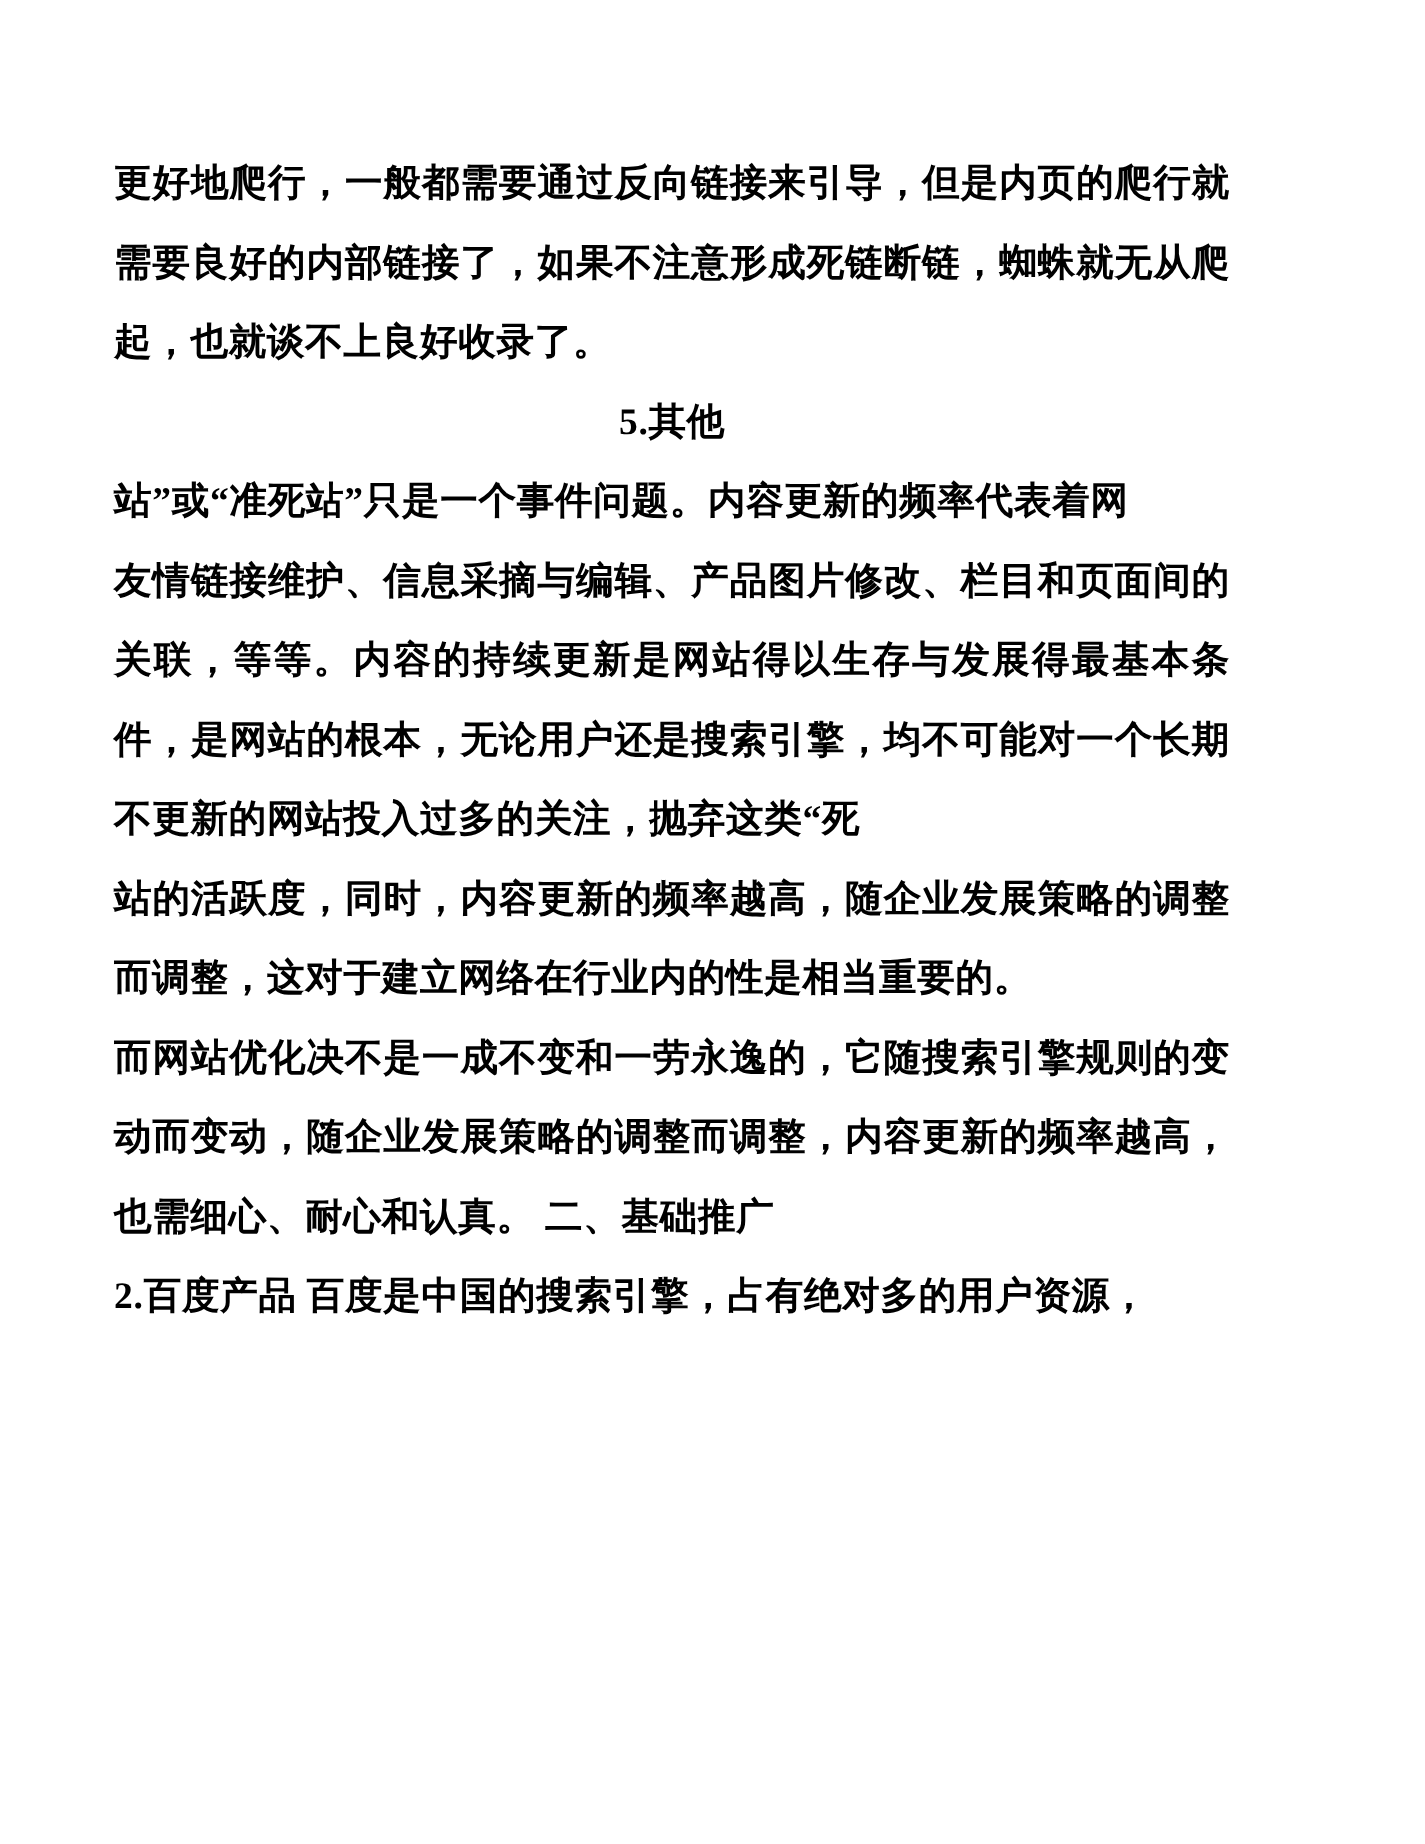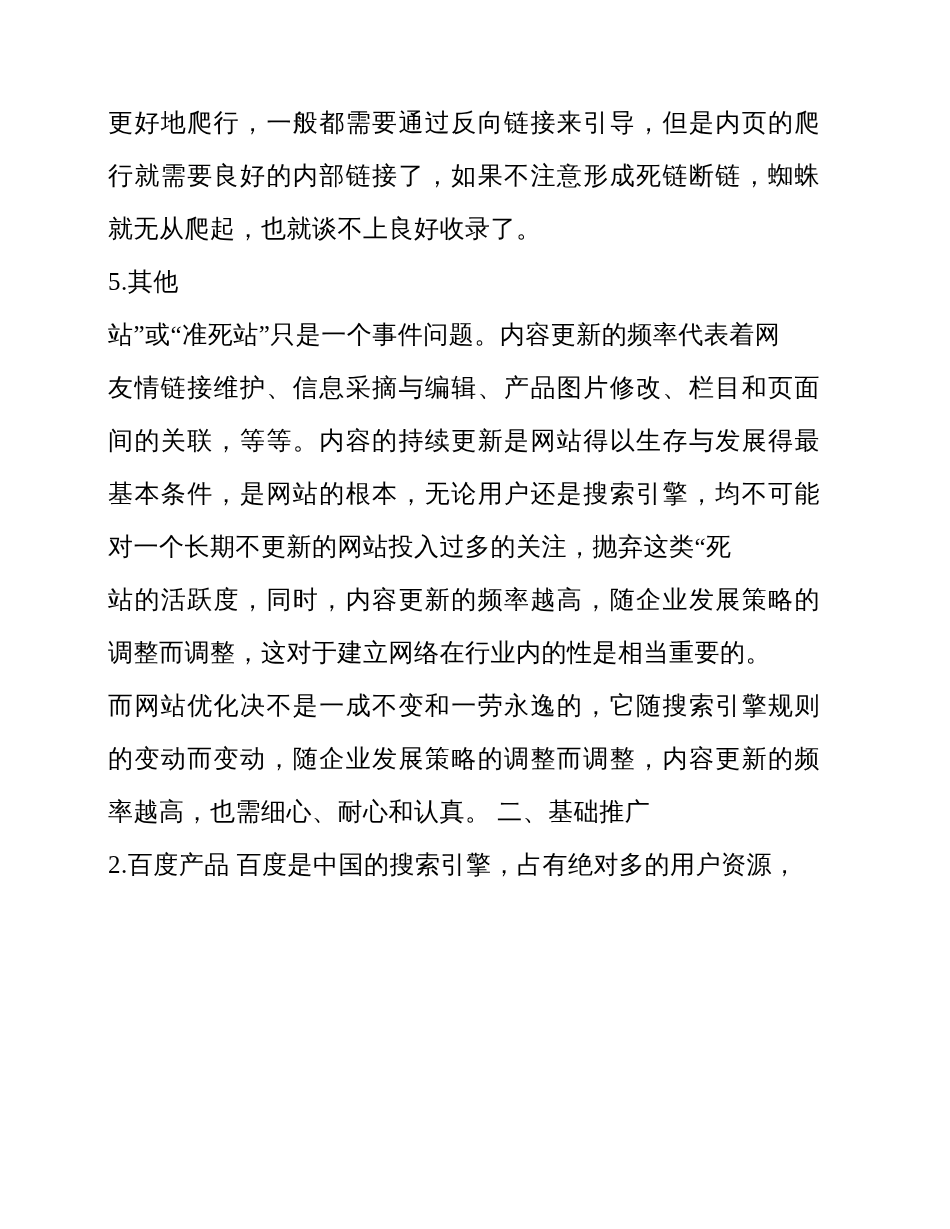--- a/index.html
+++ b/index.html
@@ -13,37 +13,38 @@
     font-family: "Liberation Serif", "DejaVu Serif", serif;
     color: #000000;
     overflow: hidden;
   }
   .page {
     position: relative;
     width: 950px;
     height: 1052px;
     background: #ffffff;
     box-sizing: border-box;
-    padding: 96px 130px 60px 108px;
+    padding: 96px 130px 60px 76px;
+    font-weight: bold;
   }
   .doc-body {
     display: block;
   }
   .para {
     font-size: 25px;
     line-height: 53px;
     letter-spacing: 0.5px;
     text-align: justify;
     text-justify: inter-ideograph;
     margin: 0;
     white-space: pre-wrap;
     word-break: break-all;
   }
   .para.heading {
-    text-align: left;
+    text-align: center;
   }
   .para.tight {
     text-align: left;
   }
 </style>
 </head>
 <body>
 
 <div class="page">
   <div class="doc-body">

